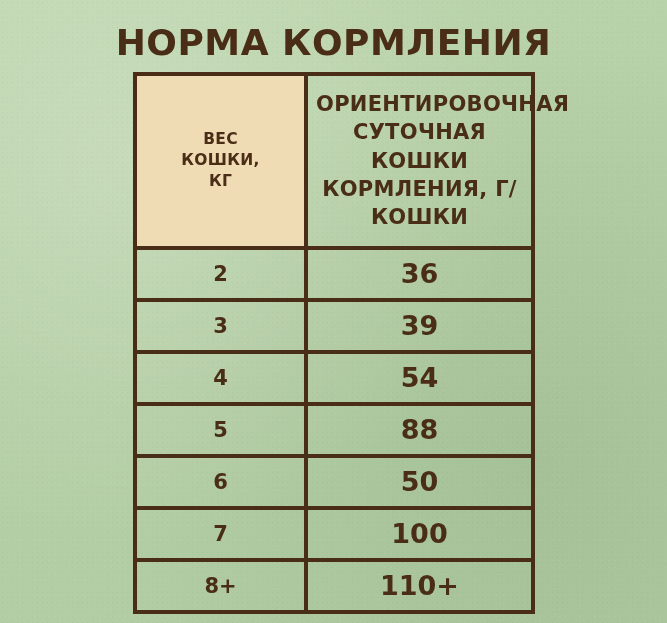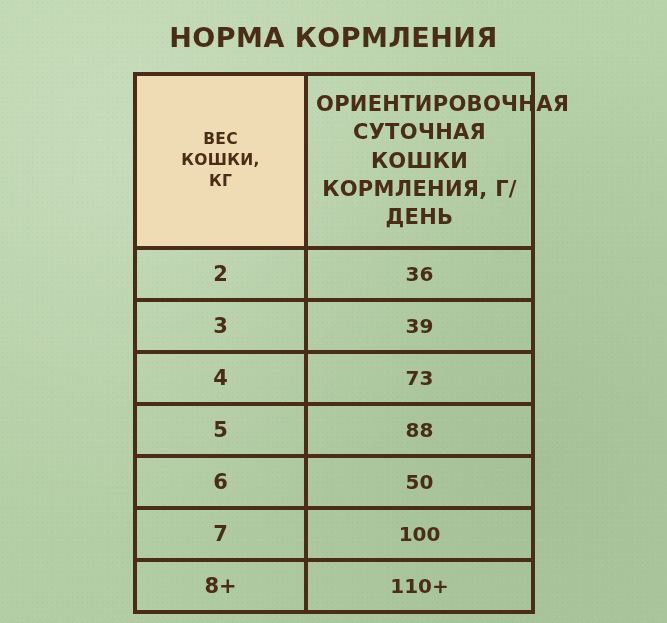--- a/index.html
+++ b/index.html
@@ -35,21 +35,21 @@
     background-position: 0 0, 3px 4px;
   }
   .title {
     position: absolute;
     top: 22px;
     left: 0;
     width: 667px;
     text-align: center;
     font-family: "DejaVu Sans", sans-serif;
     font-weight: bold;
-    font-size: 27px;
+    font-size: 36px;
     letter-spacing: 0.5px;
     color: #4a2d16;
     text-transform: uppercase;
   }
   .table-wrap {
     position: absolute;
     top: 72px;
     left: 133px;
     width: 402px;
   }
@@ -82,21 +82,21 @@
     letter-spacing: 0.3px;
   }
   .cell-weight {
     width: 155px;
     height: 46px;
     font-size: 21px;
     background: transparent;
   }
   .cell-norm {
     height: 46px;
-    font-size: 20px;
+    font-size: 27px;
     background: transparent;
   }
   .hline { display: block; }
 </style>
 </head>
 <body>
 
 <div class="page">
   <div class="grain"></div>
 
@@ -107,35 +107,35 @@
       <tbody>
         <tr>
           <td class="head-weight">
             <span class="hline">ВЕС</span>
             <span class="hline">КОШКИ,</span>
             <span class="hline">КГ</span>
           </td>
           <td class="head-norm">
             <span class="hline">ОРИЕНТИРОВОЧНАЯ</span>
             <span class="hline">СУТОЧНАЯ КОШКИ</span>
-            <span class="hline">КОРМЛЕНИЯ, Г/ДЕНЬ</span>
+            <span class="hline">КОРМЛЕНИЯ, Г/КОШКИ</span>
           </td>
         </tr>
 
         <tr>
           <td class="cell-weight">2</td>
           <td class="cell-norm">36</td>
         </tr>
         <tr>
           <td class="cell-weight">3</td>
           <td class="cell-norm">39</td>
         </tr>
         <tr>
           <td class="cell-weight">4</td>
-          <td class="cell-norm">73</td>
+          <td class="cell-norm">54</td>
         </tr>
         <tr>
           <td class="cell-weight">5</td>
           <td class="cell-norm">88</td>
         </tr>
         <tr>
           <td class="cell-weight">6</td>
           <td class="cell-norm">50</td>
         </tr>
         <tr>

